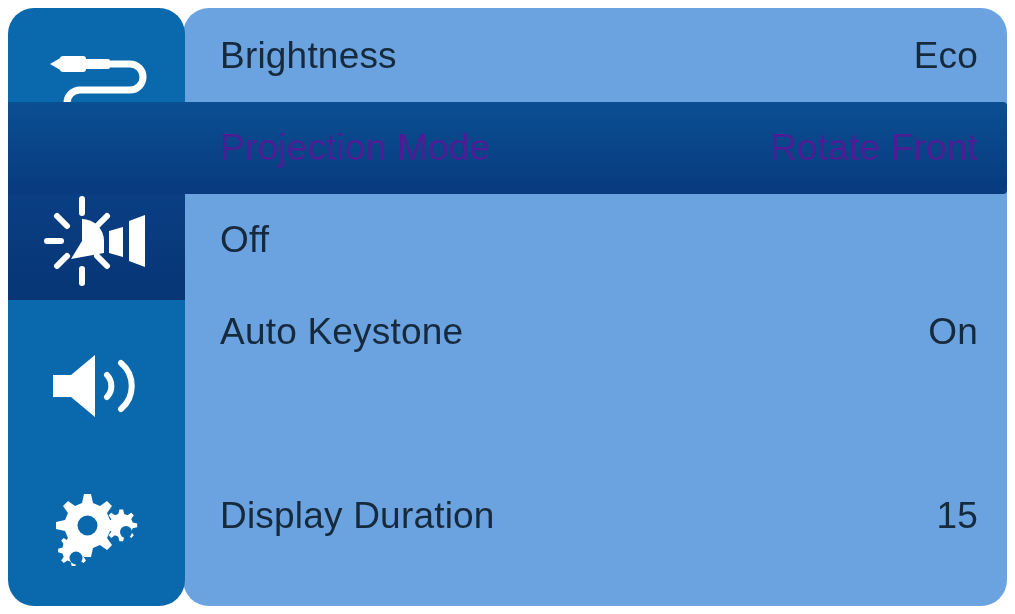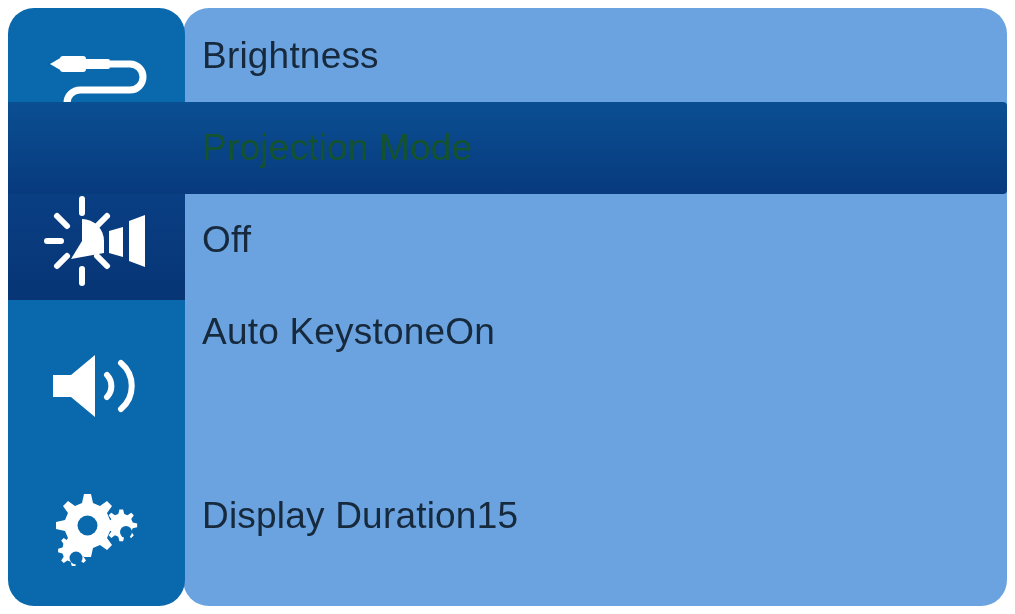--- a/index.html
+++ b/index.html
@@ -101,40 +101,41 @@
     position: absolute;
     left: 0;
     top: 0;
     width: 1015px;
     height: 614px;
     z-index: 6;
   }
 
   .menu-row {
     position: absolute;
-    left: 172px;
+    left: 190px;
     width: 822px;
     height: 92px;
     display: flex;
     align-items: center;
+    justify-content: space-between;
     padding: 0 34px 0 30px;
   }
 
   .row-label,
   .row-value {
     font-size: 37px;
     font-weight: 400;
     letter-spacing: 0.2px;
     color: #17293c;
     white-space: nowrap;
   }
 
   .menu-row.selected .row-label,
   .menu-row.selected .row-value {
-    color: #14532d;
+    color: #4c1d95;
   }
 
   .row-value { text-align: right; }
 
   
   .si-0 { top: 0px;   height: 160px; }
   .si-1 { top: 160px; height: 145px; }
   .si-2 { top: 305px; height: 145px; }
   .si-3 { top: 450px; height: 148px; }
 </style>
@@ -240,24 +241,26 @@
           <path d="M88 30 L104 24 L104 76 L88 70 Z" fill="#ffffff"></path>
         </svg>
       </span>
     </div>
   </div>
 
   <div class="rows">
 
     <div class="menu-row" style="top:10px;">
       <span class="row-label">Brightness</span>
+      <span class="row-value">Eco</span>
     </div>
 
     <div class="menu-row selected" style="top:102px;">
       <span class="row-label">Projection Mode</span>
+      <span class="row-value">Rotate Front</span>
     </div>
 
     <div class="menu-row" style="top:194px;">
       <span class="row-value">Off</span>
     </div>
 
     <div class="menu-row" style="top:286px;">
       <span class="row-label">Auto Keystone</span>
       <span class="row-value">On</span>
     </div>

